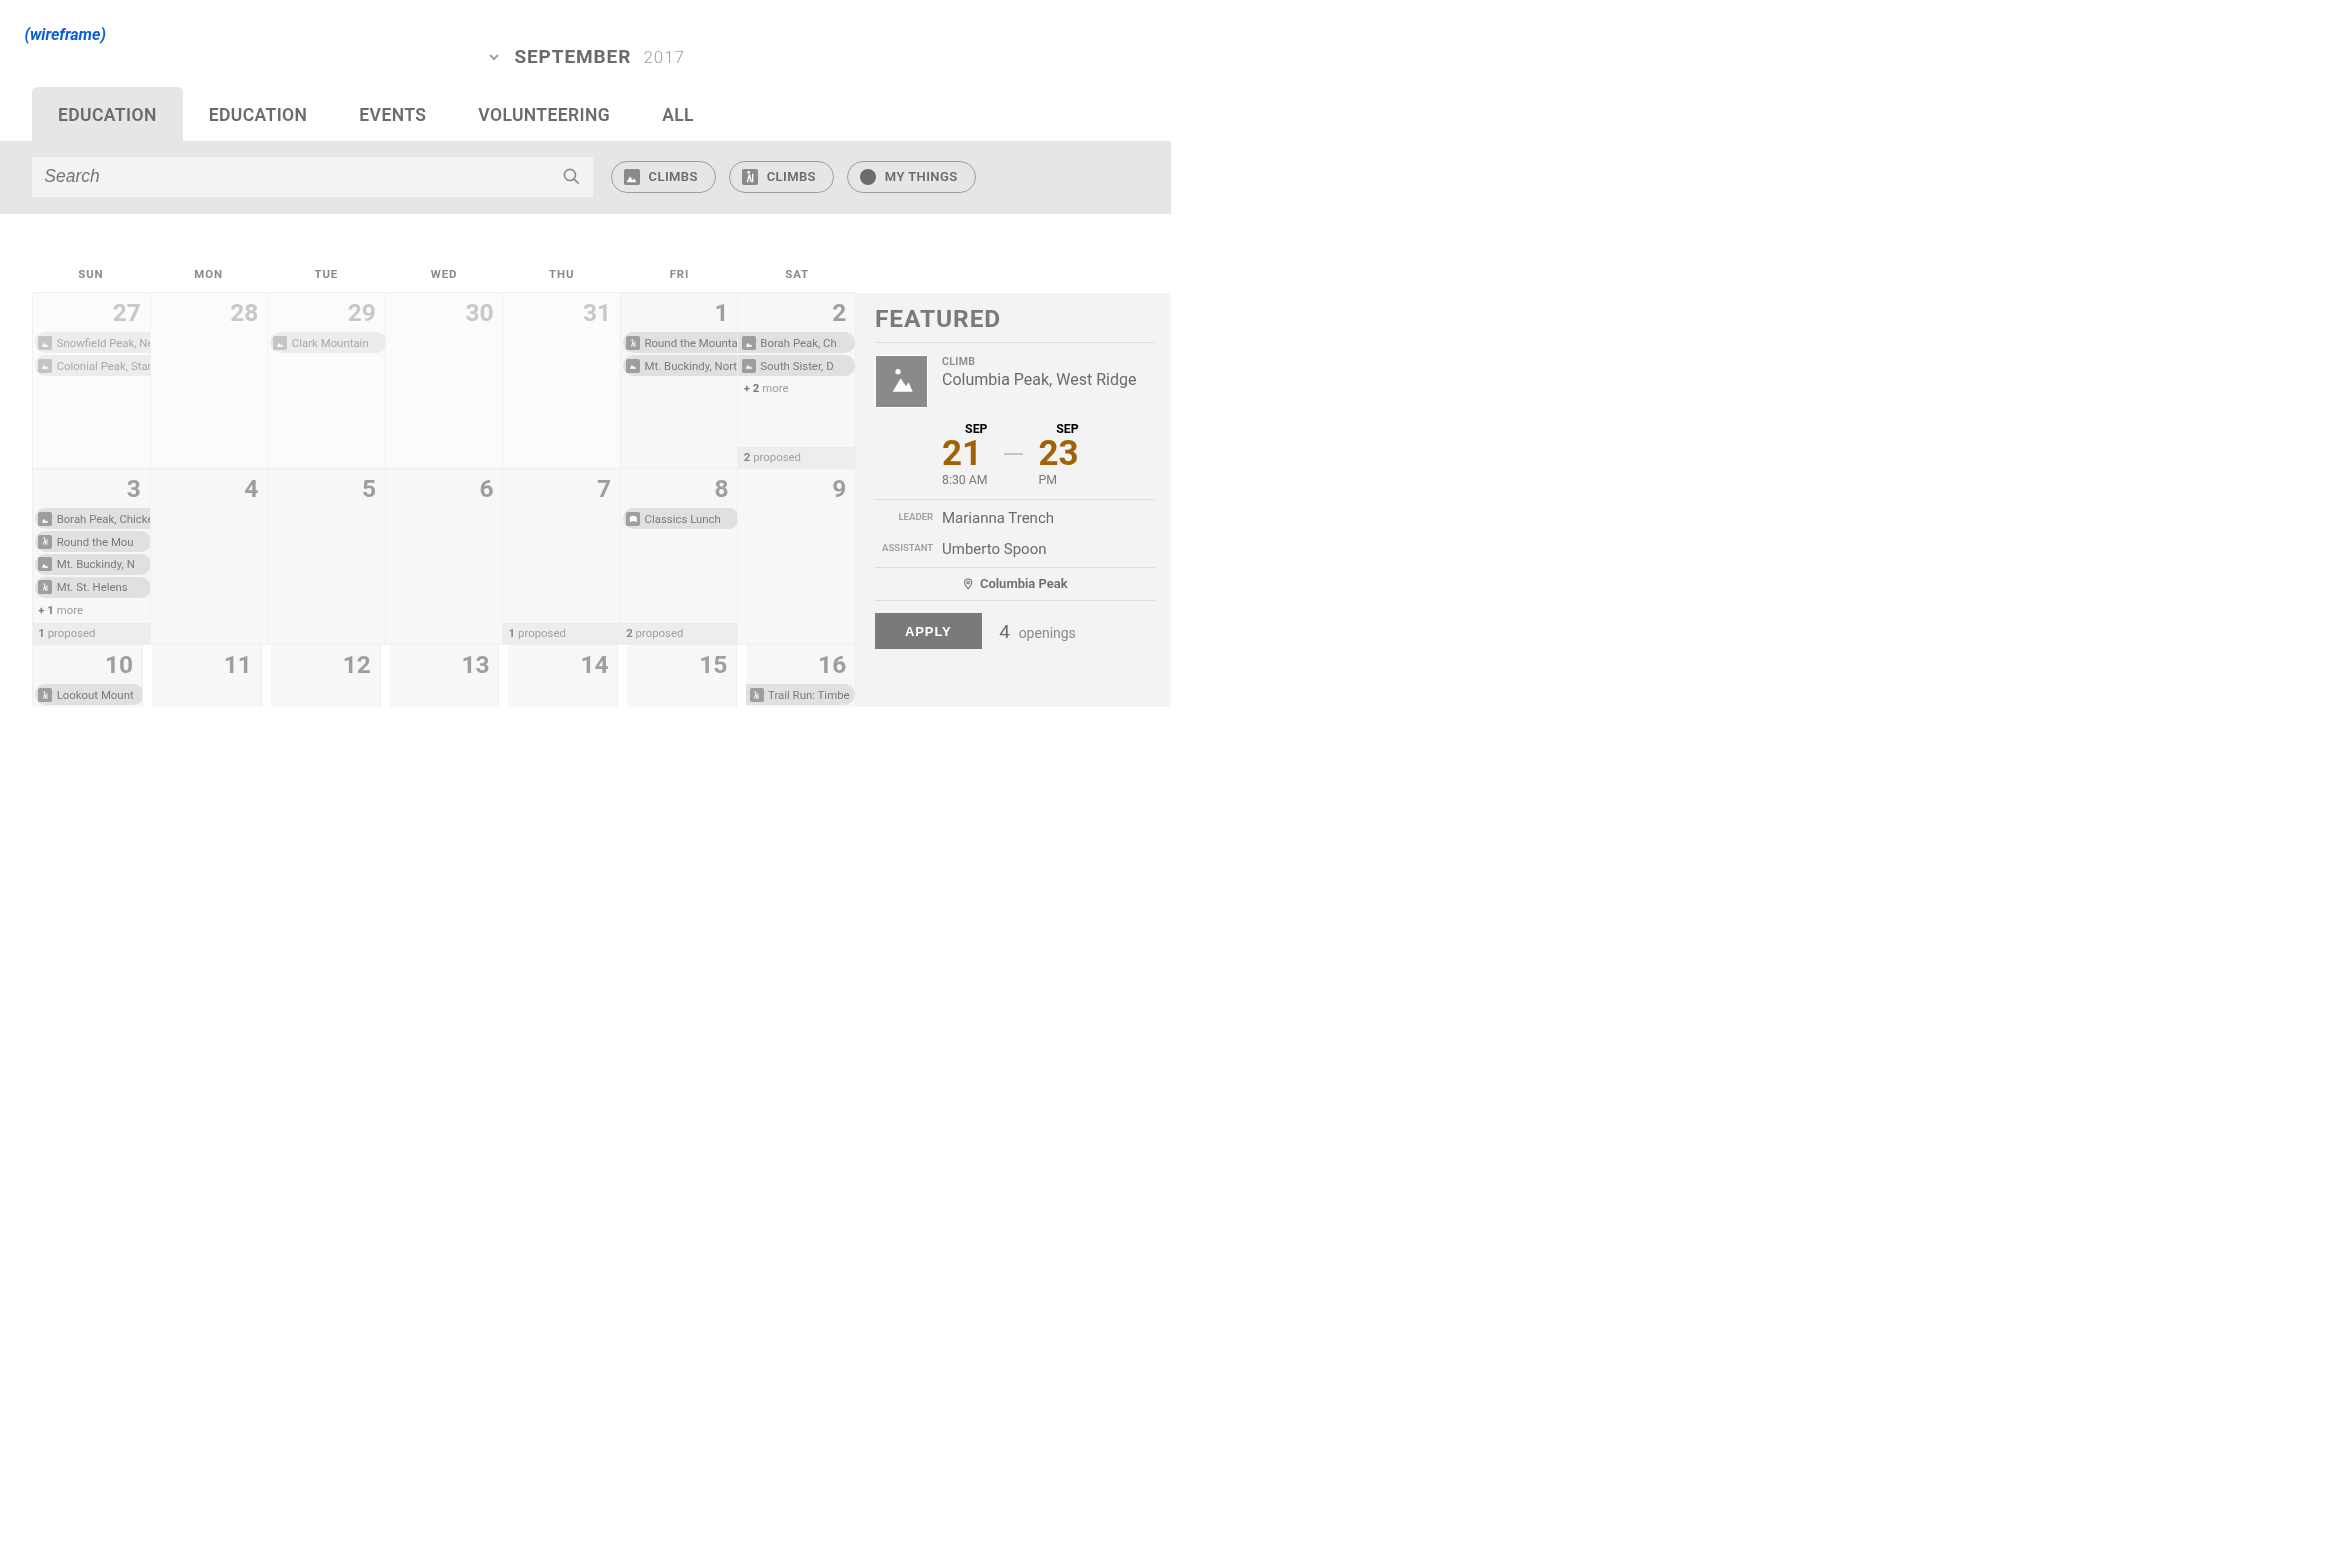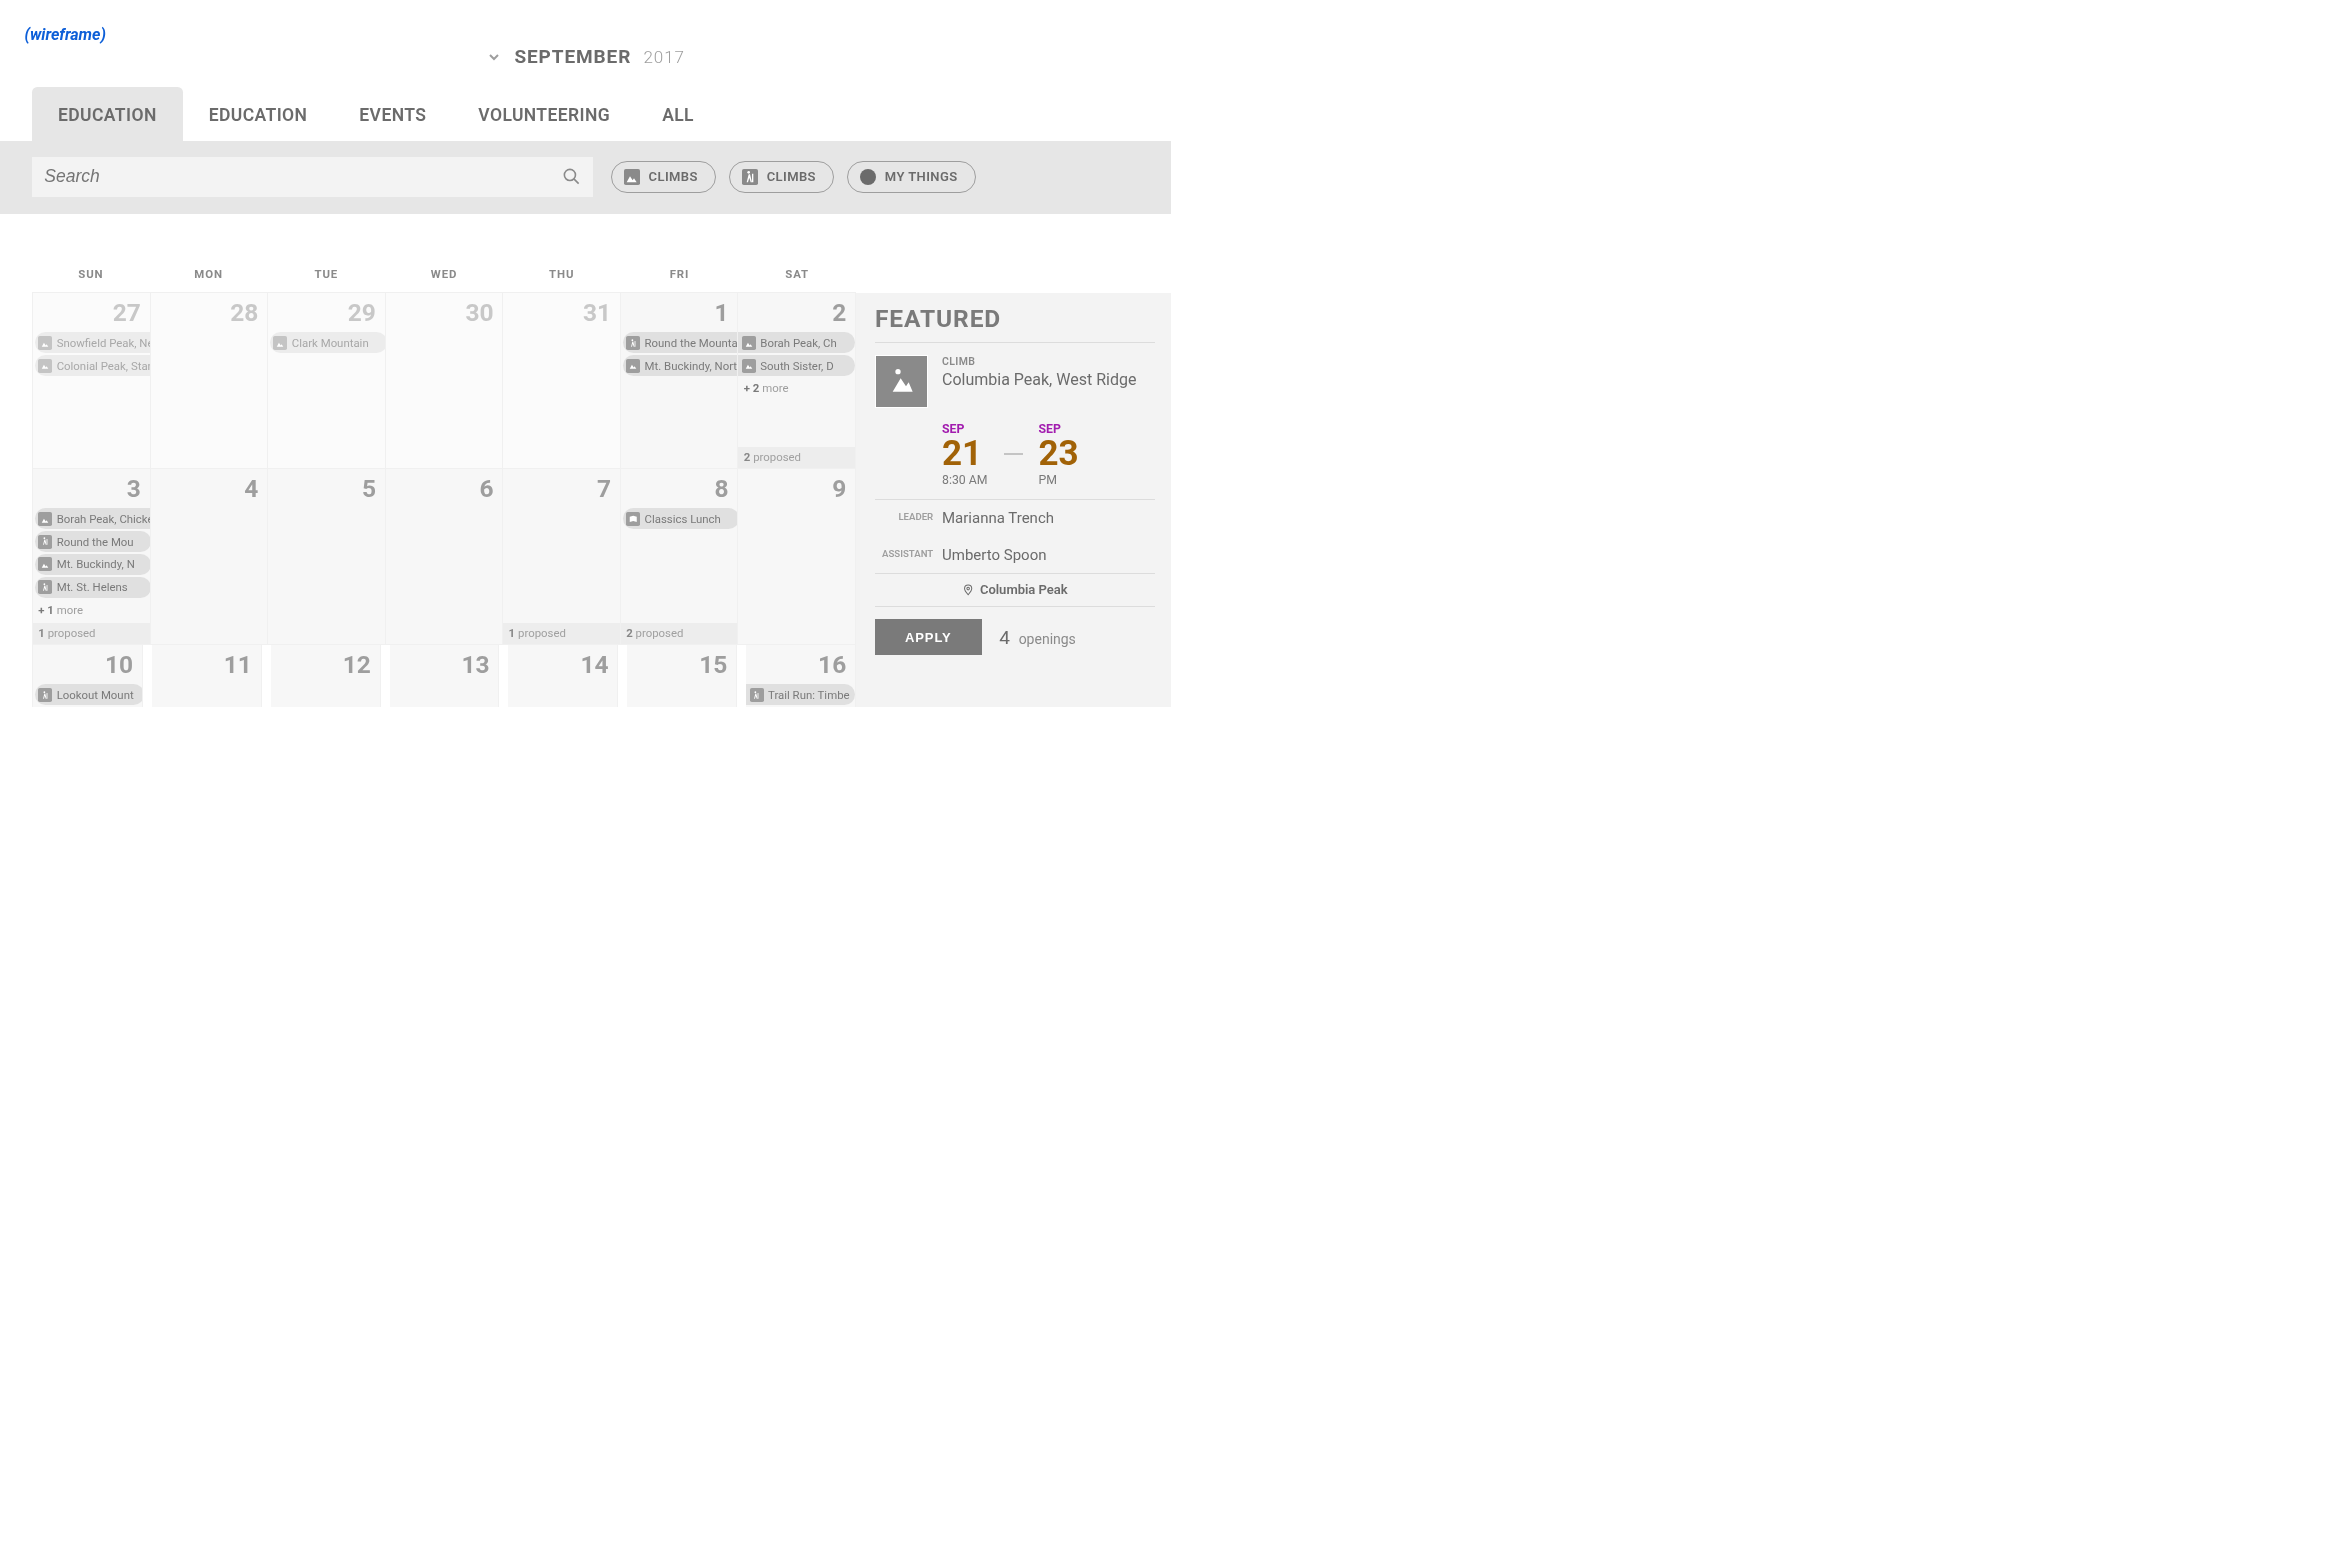--- a/index.html
+++ b/index.html
@@ -181,25 +181,25 @@
   padding:10.5px 0 8.8px;
   border-bottom:0.9px solid #dcdcdc;
 }
 .feat-head { display:flex; gap:14px; padding:12.3px 0 7px; }
 .feat-icon {
   width:53px;height:53px;background:#8a8a8a;border:1.8px solid #fff;display:flex;align-items:center;justify-content:center;
 }
 .feat-head-text .tag { font-size:10.5px;font-weight:600;color:#8a8a8a;letter-spacing:0.4px; }
 .feat-head-text .title { font-size:16px;color:#6b6b6b;margin-top:1.8px; }
 .dates { display:flex;align-items:center;gap:16px;padding:7px 0 12.3px 67px;border-bottom:0.9px solid #dcdcdc; }
-.dates .block .m { font-size:12.3px;font-weight:700;color:#a21caf; }
+.dates .block .m { font-size:12.3px;font-weight:700;color:#000000;text-align:right; }
 .dates .block .d { font-size:35px;font-weight:700;color:#a16207;line-height:1; }
 .dates .block .t { font-size:12.3px;color:#7a7a7a;margin-top:1.8px; }
 .dates .dash { width:19px;height:1.8px;background:#c4c4c4; }
-.people { padding:8.8px 0 8.8px 0;border-bottom:0.9px solid #dcdcdc; display:grid; grid-template-columns:67px 1fr; row-gap:19px; }
+.people { padding:8.8px 0 8.8px 0;border-bottom:0.9px solid #dcdcdc; display:grid; grid-template-columns:67px 1fr; row-gap:13px; }
 .people .lbl { font-size:9.6px;font-weight:600;color:#9e9e9e;text-align:right;padding-right:8.8px;padding-top:1.8px; }
 .people .val { font-size:15px;color:#6b6b6b; }
 .loc { text-align:center;padding:8.8px 0;border-bottom:0.9px solid #dcdcdc;display:flex;align-items:center;justify-content:center;gap:5.3px;color:#6b6b6b;font-size:13px;font-weight:600; }
 .apply-row { display:flex;align-items:center;gap:17.5px;padding:12.3px 0; }
 .apply-btn {
   background:#7a7a7a;color:#fff;border:none;padding:10.5px 30px;font-size:13px;font-weight:700;letter-spacing:0.9px;cursor:pointer;
 }
 .openings .n { font-size:19px;font-weight:400;color:#6b6b6b; }
 .openings .lbl { font-size:14px;color:#8a8a8a;margin-left:5.3px; }
 svg { display:block; }

